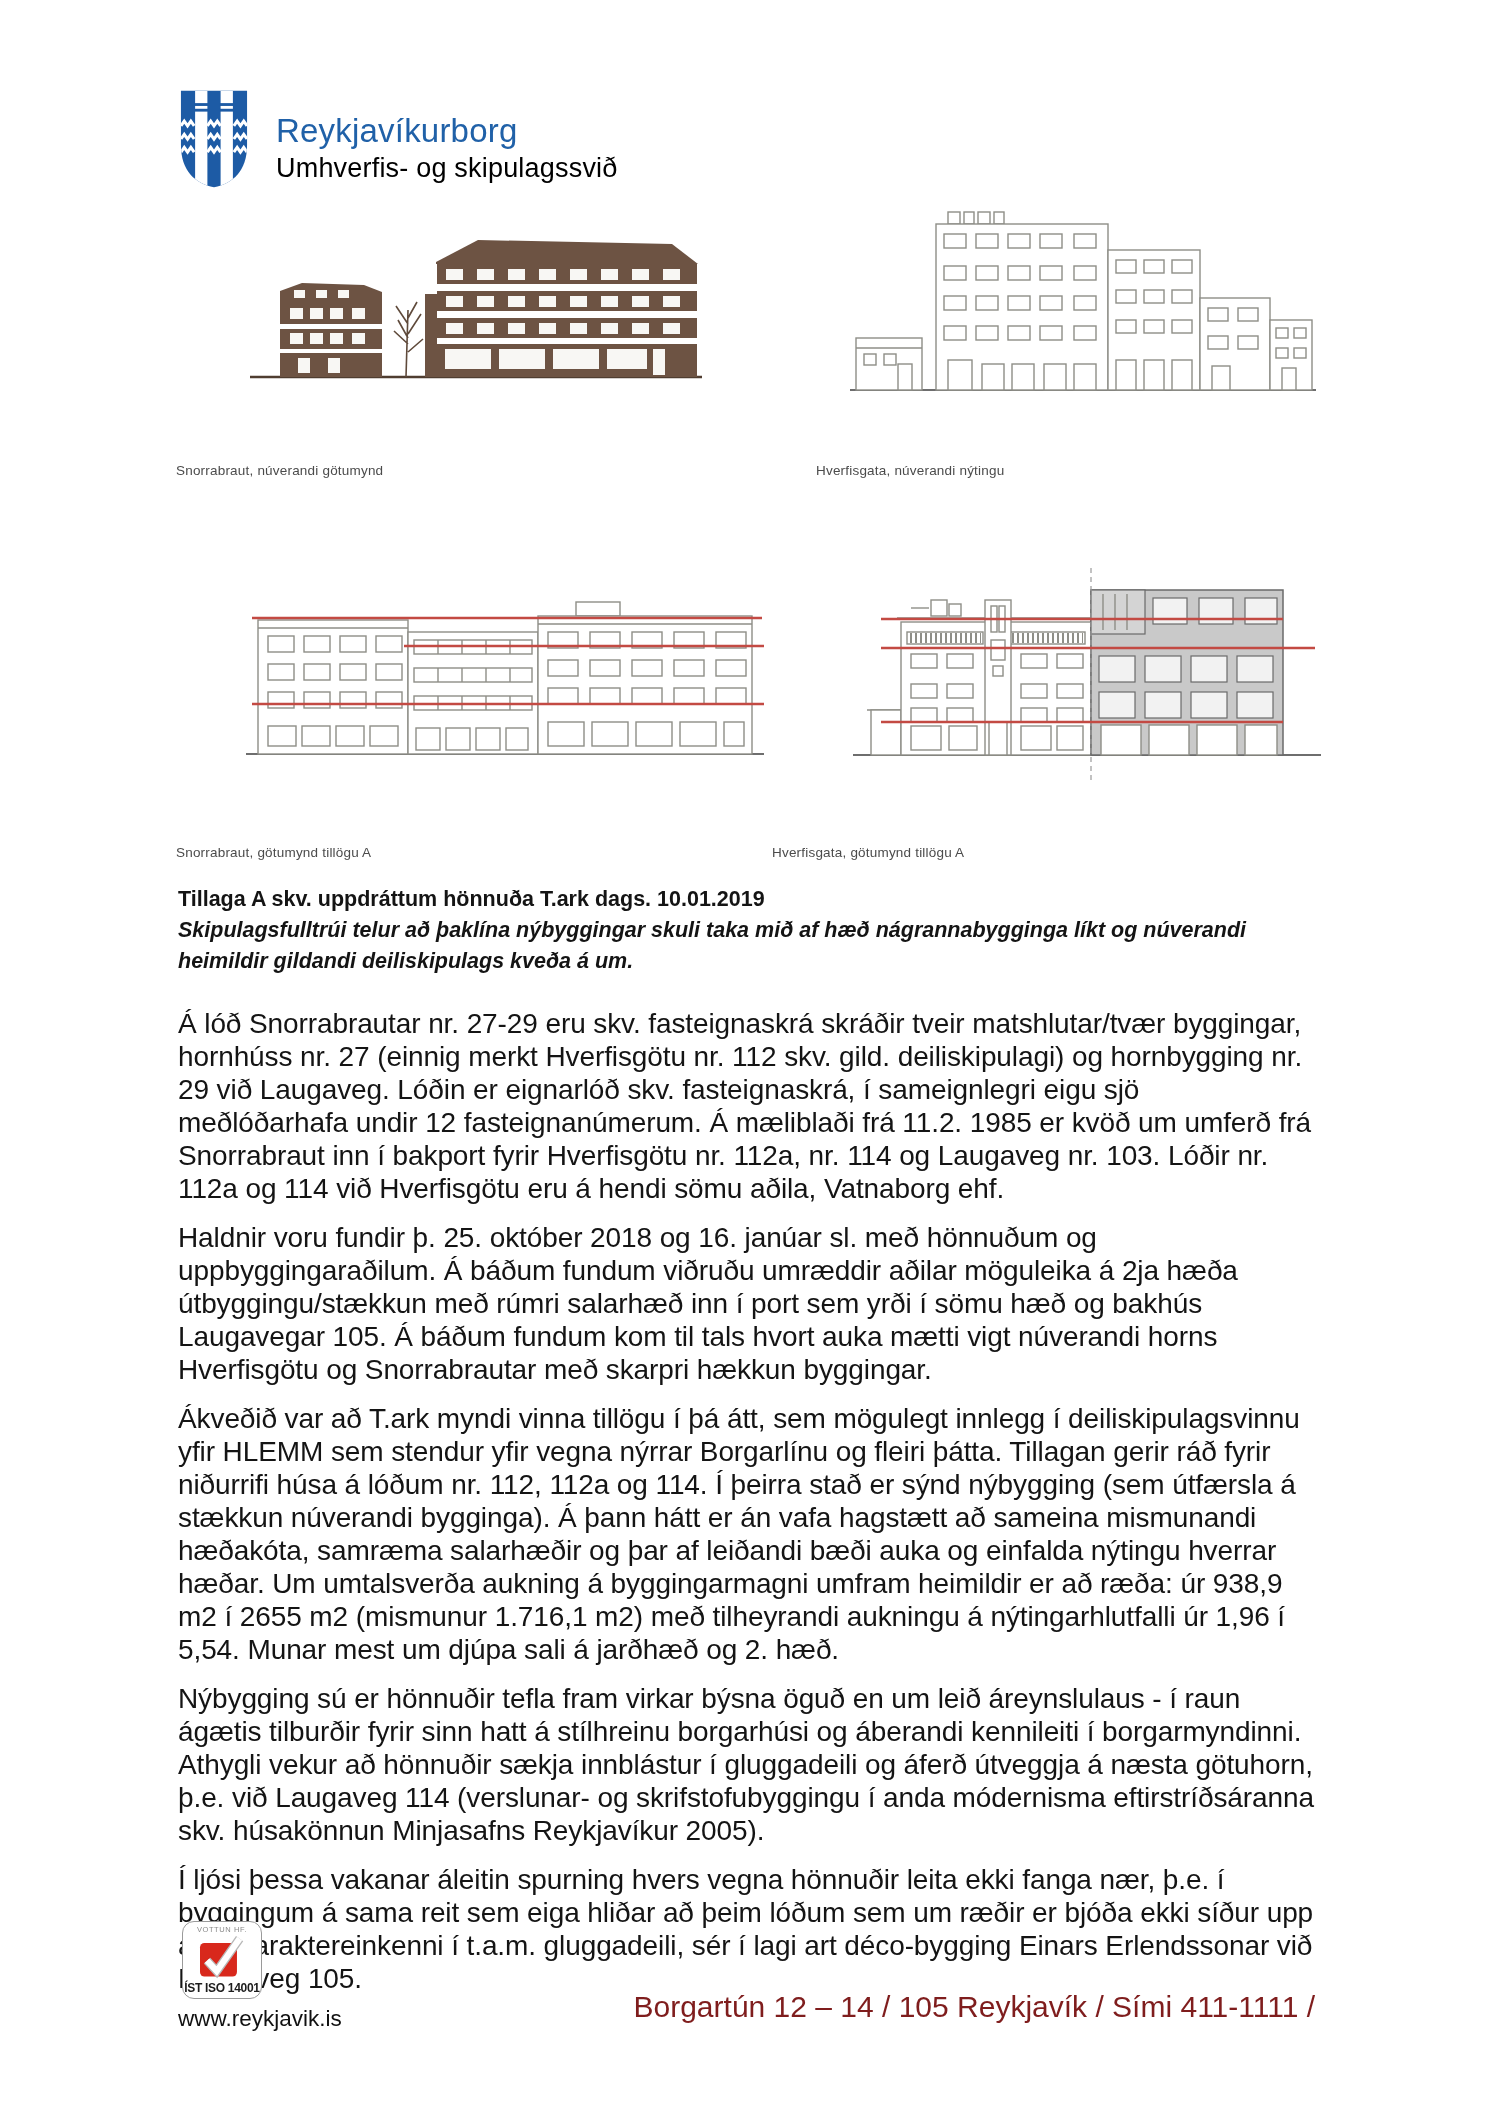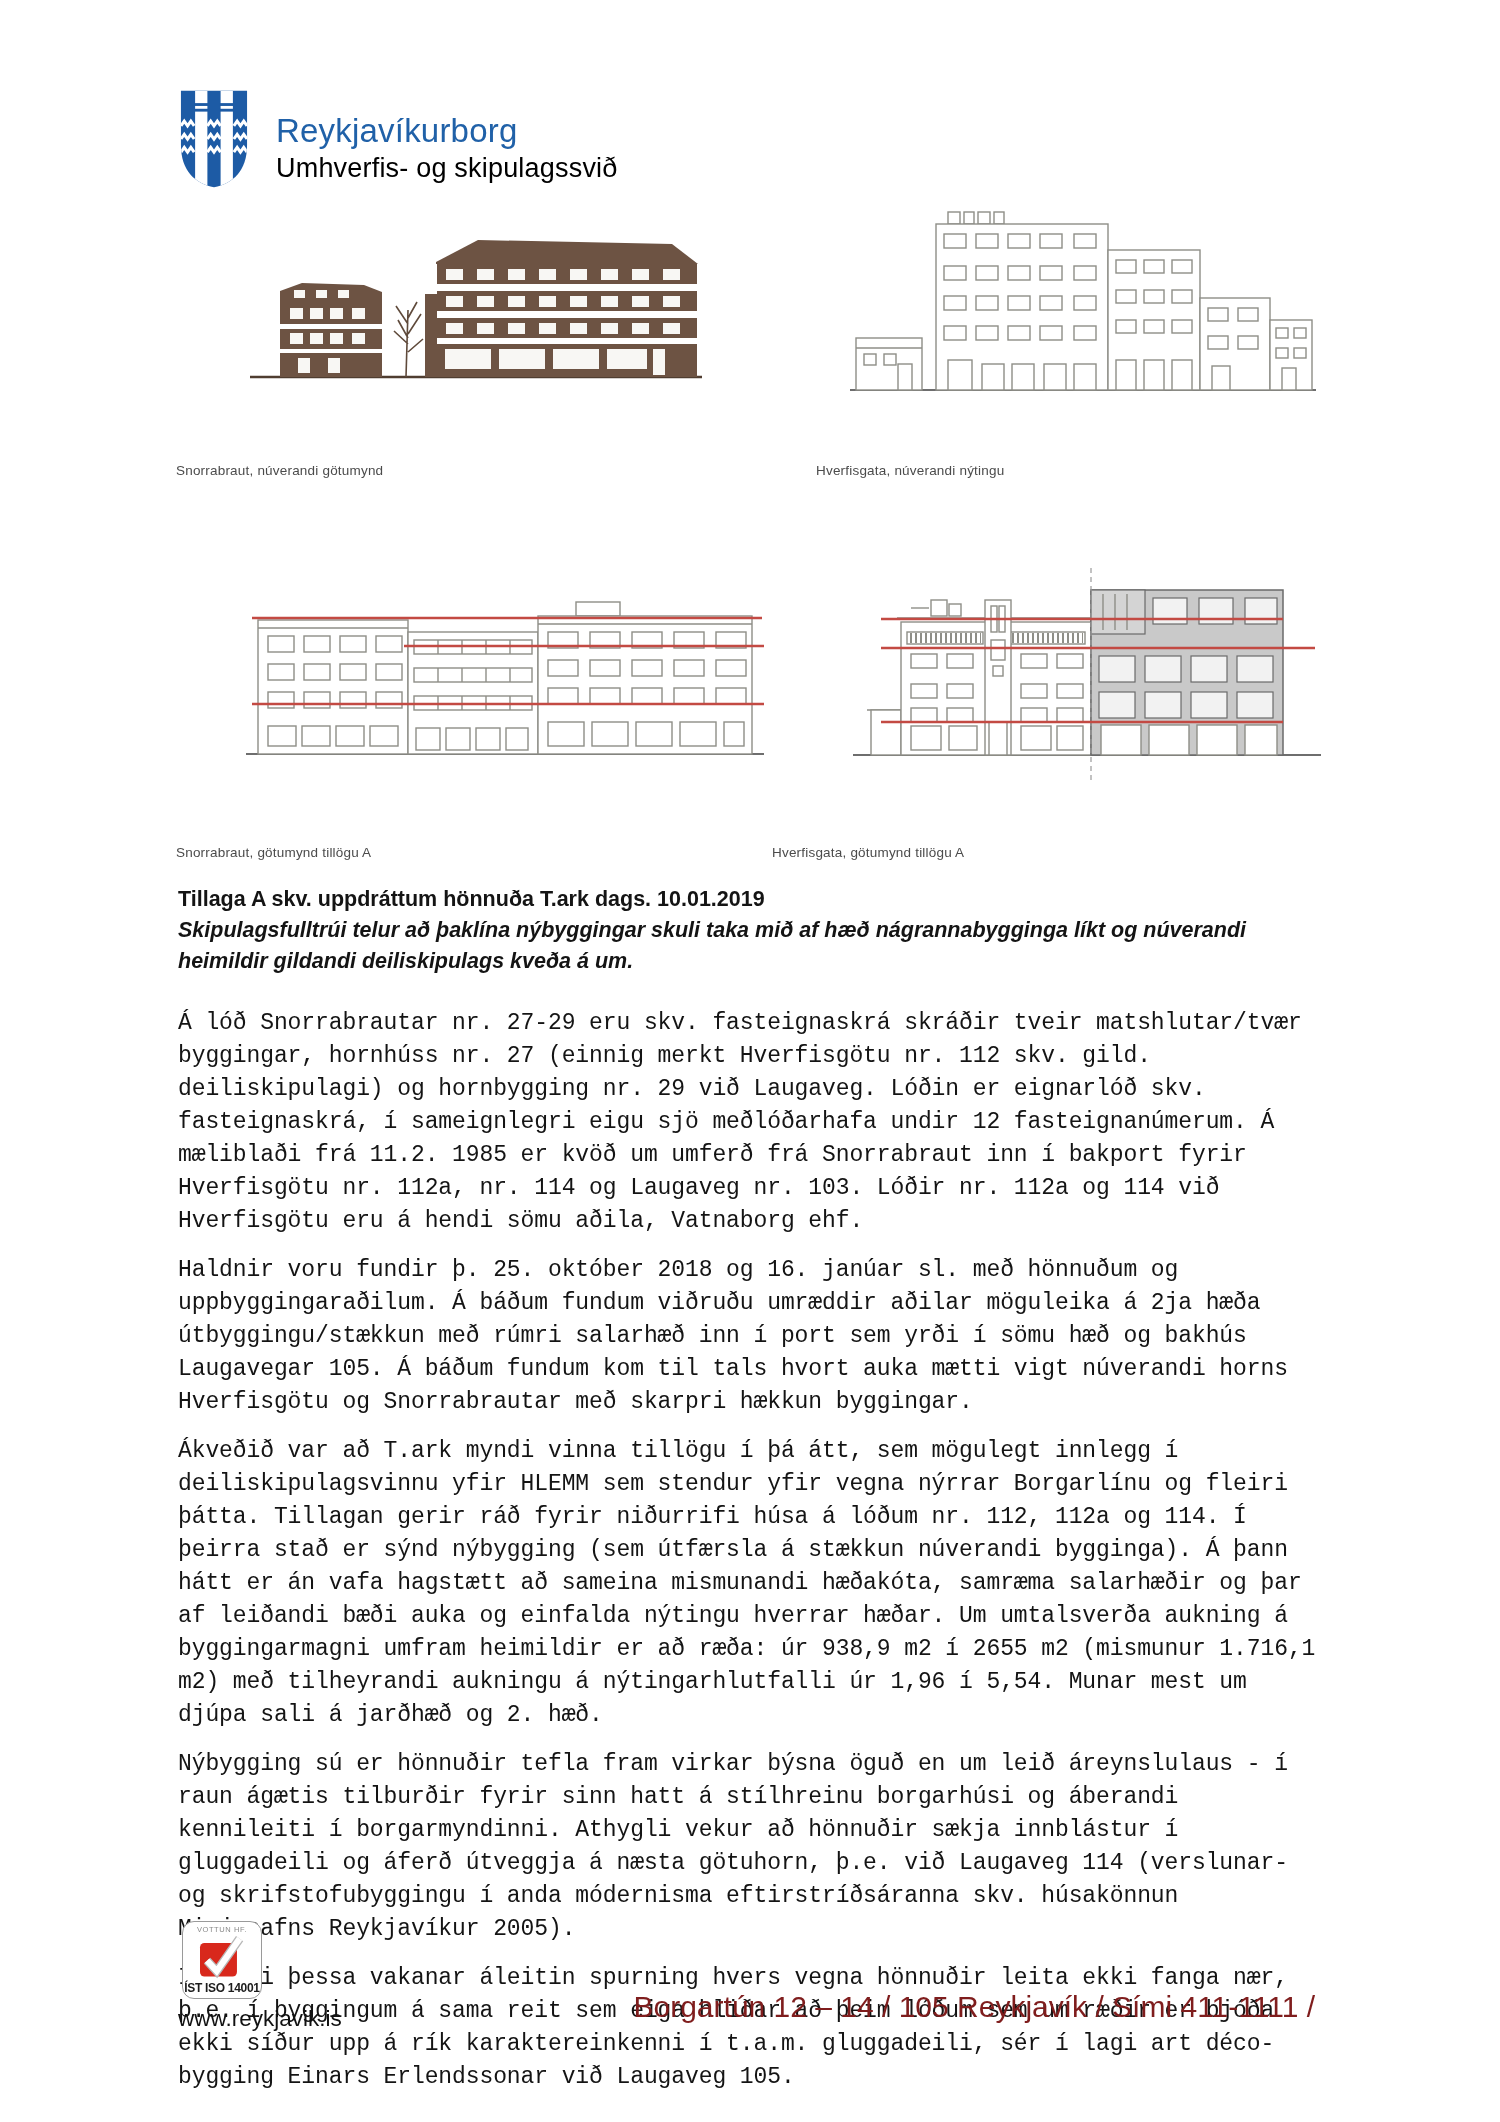--- a/index.html
+++ b/index.html
@@ -15,21 +15,21 @@
   .org-dept { font-size:27px; color:#000000; letter-spacing:0.2px; }
 
   
   .caption { font-size:13.5px; color:#4b4b4b; letter-spacing:0.2px; }
 
   
   .textcol { left:178px; top:884px; width:1138px; }
   .doc-title { font-size:21.5px; font-weight:bold; line-height:31px; margin:0; }
   .statement { font-size:21.5px; font-weight:bold; font-style:italic; line-height:31px; margin:0; }
   .sec-head  { font-size:21.5px; font-weight:bold; margin:38px 0 0 0; }
-  .para { font-size:23px; line-height:33px; margin:16px 0 0 0; letter-spacing:-0.1px;font-family:Liberation Mono, monospace; }
+  .para { font-size:28px; line-height:33px; margin:16px 0 0 0; letter-spacing:-0.1px; }
   .para.first { margin-top:30px; }
 
   
   .ln  { stroke:#8e8e87; stroke-width:1.4; fill:none; }
   .wf  { fill:#ffffff; stroke:#8e8e87; stroke-width:1.4; }
   .gf  { fill:#c9c9c9; stroke:#6a6a6a; stroke-width:1.5; }
   .gw  { fill:#f2f2f2; stroke:#6a6a6a; stroke-width:1.2; }
   .rl  { stroke:#c34a43; stroke-width:2.4; fill:none; }
   .gnd { stroke:#6e6e6e; stroke-width:2.2; }
   .sp  { fill:#6d5343; }

